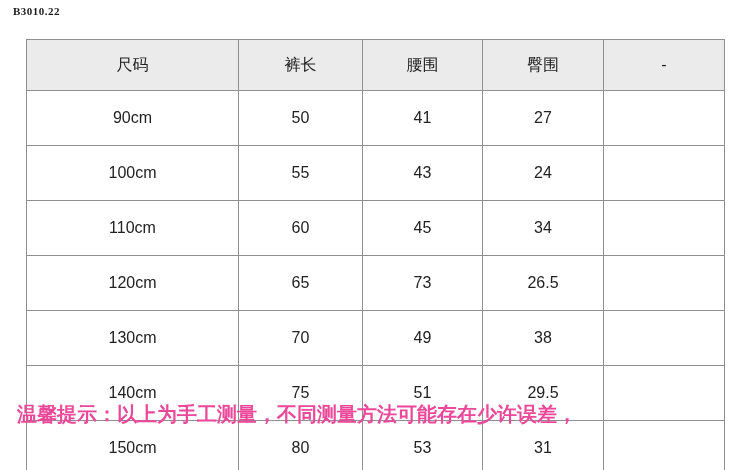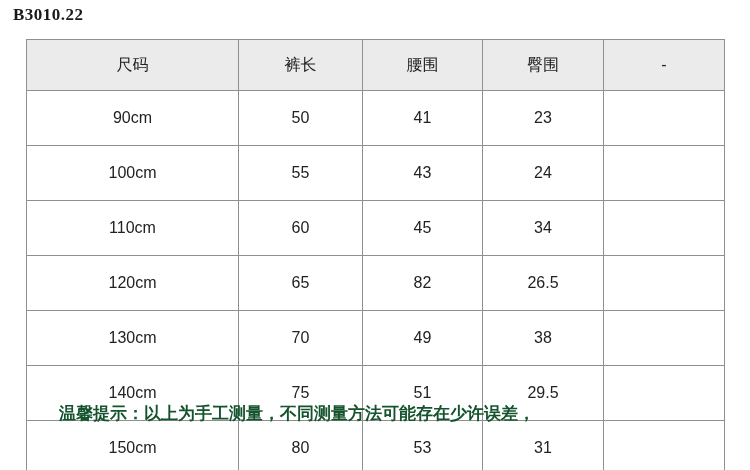--- a/index.html
+++ b/index.html
@@ -14,21 +14,21 @@
     font-family:"Liberation Sans", sans-serif;
     color:var(--text);
     position:relative;
     overflow:hidden;
   }
   .page-title{
     position:absolute;
     left:13px;top:5px;
     font-family:"Liberation Serif", serif;
     font-weight:bold;
-    font-size:17px;
+    font-size:11px;
     letter-spacing:0.5px;
     color:#1a1a1a;
   }
   table.size-chart{
     position:absolute;
     left:26px;top:39px;
     border-collapse:collapse;
     table-layout:fixed;
     width:698px;
   }
@@ -51,23 +51,23 @@
   table.size-chart td{
     height:38px;
     background:#ffffff;
     margin-left:9px;
   }
   .note{
     position:absolute;
     left:0;top:399px;
     width:594px;
     text-align:center;
-    font-size:17px;
+    font-size:20px;
     font-weight:bold;
-    color:#14532d;
+    color:#ec4899;
     line-height:30px;
   }
 </style>
 </head>
 <body>
 
 <div class="page-title">B3010.22</div>
 
 <table class="size-chart">
   <colgroup>
@@ -84,41 +84,41 @@
         <th>腰围</th>
         <th>臀围</th>
         <th>-</th>
       </tr>
   </thead>
   <tbody>
       <tr>
         <td>90cm</td>
         <td>50</td>
         <td>41</td>
-        <td>23</td>
+        <td>27</td>
         <td></td>
       </tr>
       <tr>
         <td>100cm</td>
         <td>55</td>
         <td>43</td>
         <td>24</td>
         <td></td>
       </tr>
       <tr>
         <td>110cm</td>
         <td>60</td>
         <td>45</td>
         <td>34</td>
         <td></td>
       </tr>
       <tr>
         <td>120cm</td>
         <td>65</td>
-        <td>82</td>
+        <td>73</td>
         <td>26.5</td>
         <td></td>
       </tr>
       <tr>
         <td>130cm</td>
         <td>70</td>
         <td>49</td>
         <td>38</td>
         <td></td>
       </tr>

